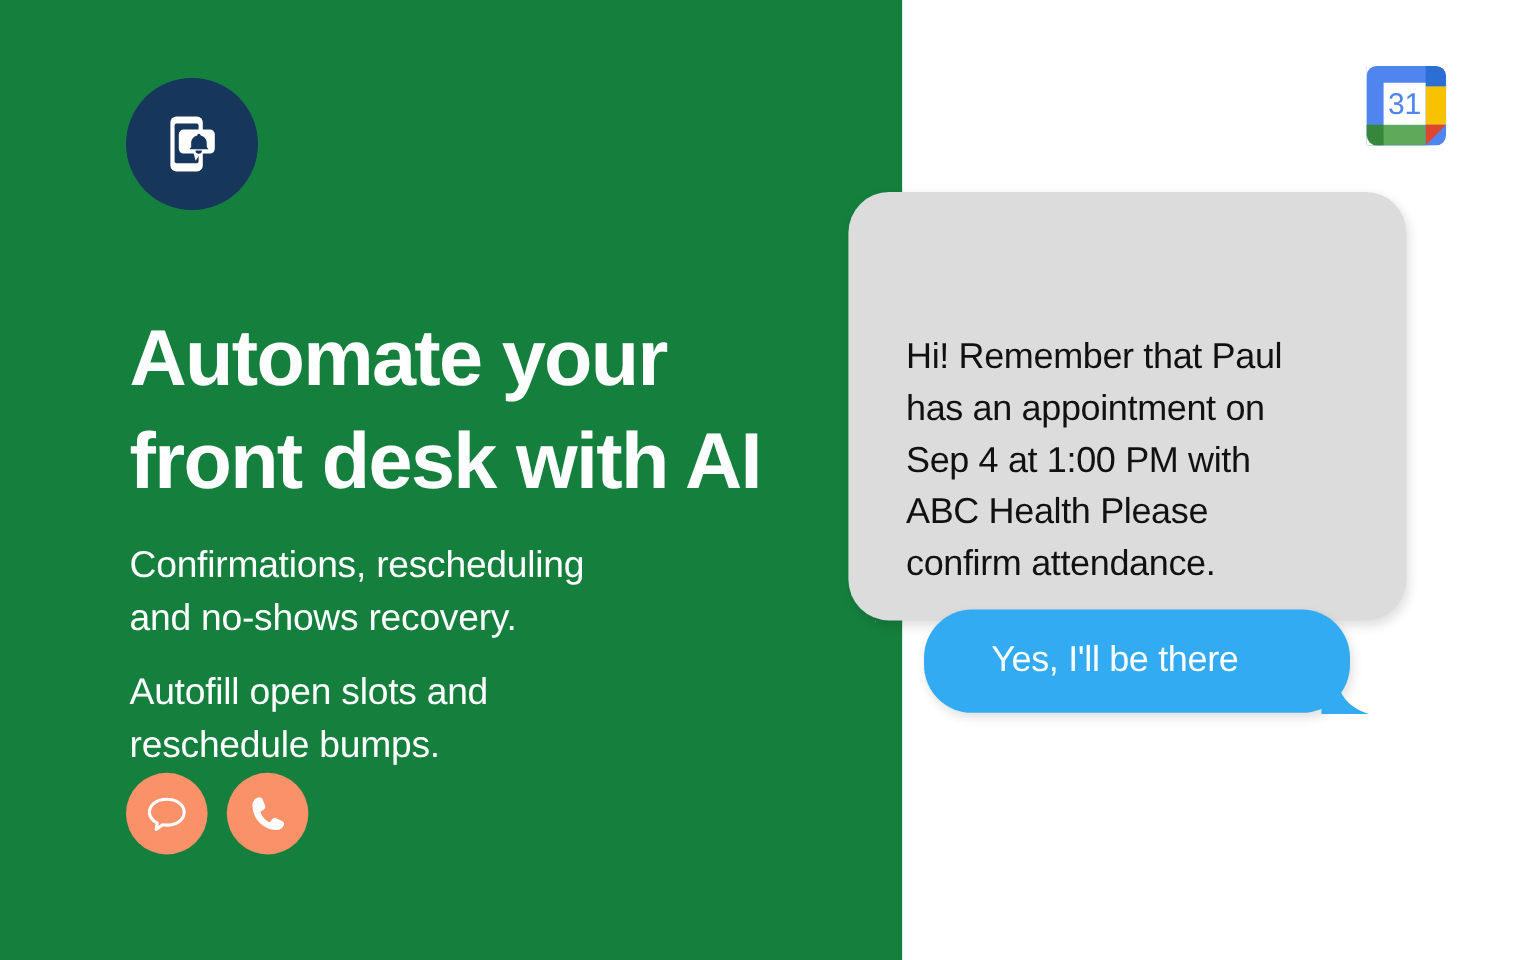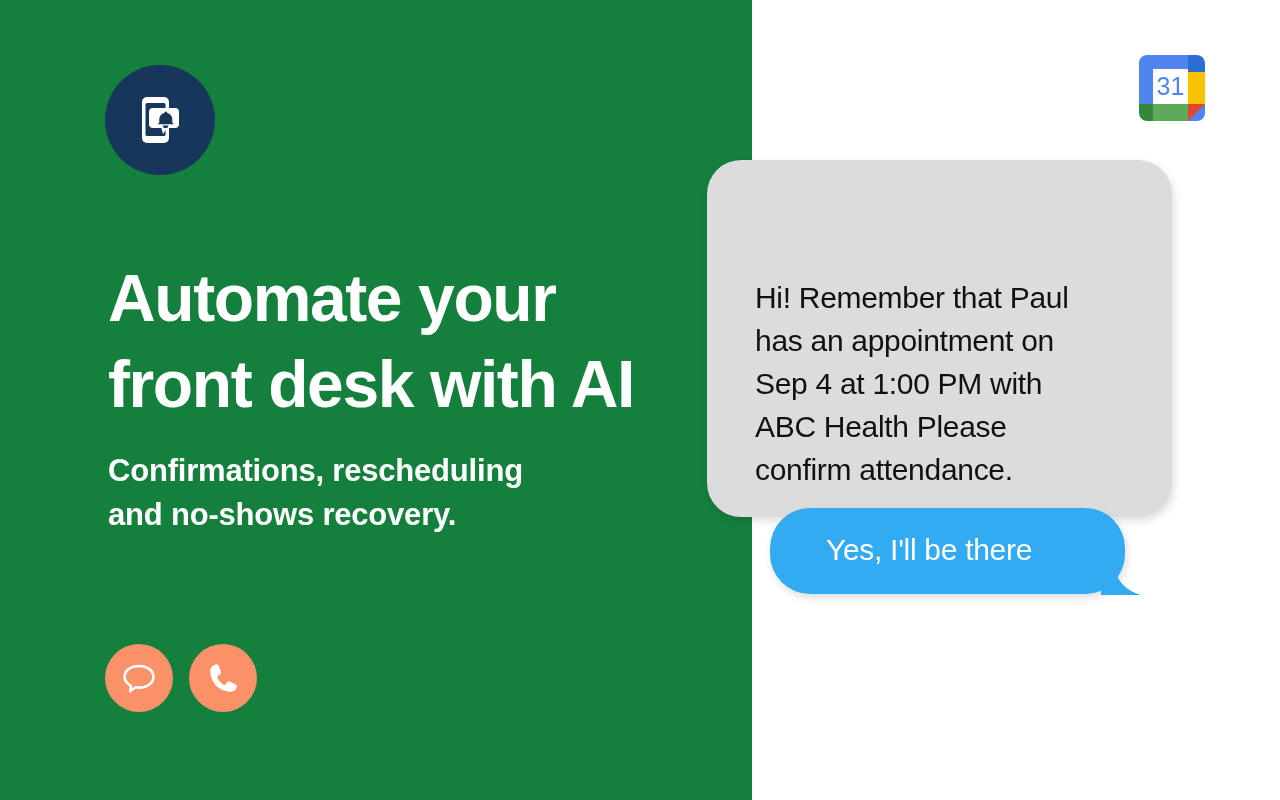--- a/index.html
+++ b/index.html
@@ -60,21 +60,21 @@
   }
 
   
   .subcopy {
     position: absolute;
     left: 108px;
     width: 520px;
     color: #ffffff;
     font-size: 31px;
     line-height: 44px;
-    font-weight: 700;
+    font-weight: 400;
     letter-spacing: -0.2px;
     white-space: pre-line;
   }
   .subcopy-1 { top: 418px; }
   .subcopy-2 { top: 524px; }
 
   
   .channel-row {
     position: absolute;
     left: 105px;
@@ -186,20 +186,22 @@
         </svg>
       </span>
     </div>
 
     <h1 class="headline">Automate your
 front desk with AI</h1>
 
     <p class="subcopy subcopy-1">Confirmations, rescheduling
 and no-shows recovery.</p>
 
+    <p class="subcopy subcopy-2">Autofill open slots and
+reschedule bumps.</p>
 
     <div class="channel-row">
 
       <div class="channel-chip">
         <span>
           <svg width="36" height="36" viewBox="0 0 36 36" aria-hidden="true">
             <path d="M18 6 C26.3 6 32.5 10.7 32.5 16.8 C32.5 22.9 26.3 27.6 18 27.6 C16.8 27.6 15.6 27.5 14.5 27.3 L9.2 31.2 L10 26.0 C6.6 23.9 3.5 20.6 3.5 16.8 C3.5 10.7 9.7 6 18 6 Z" fill="none" stroke="#ffffff" stroke-width="2.6" stroke-linejoin="round"></path>
           </svg>
         </span>
       </div>

